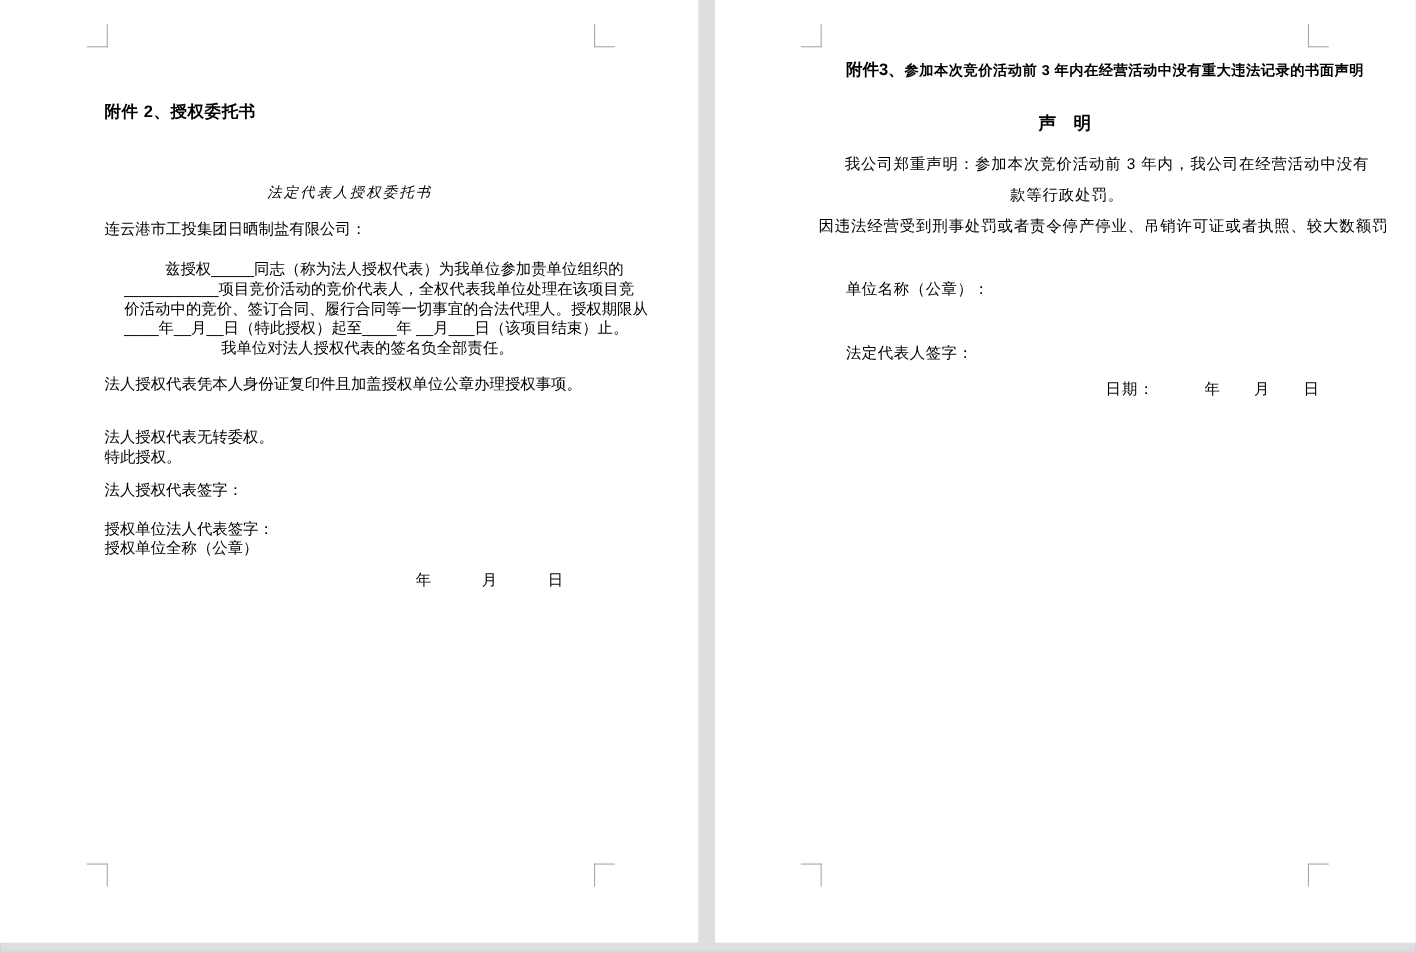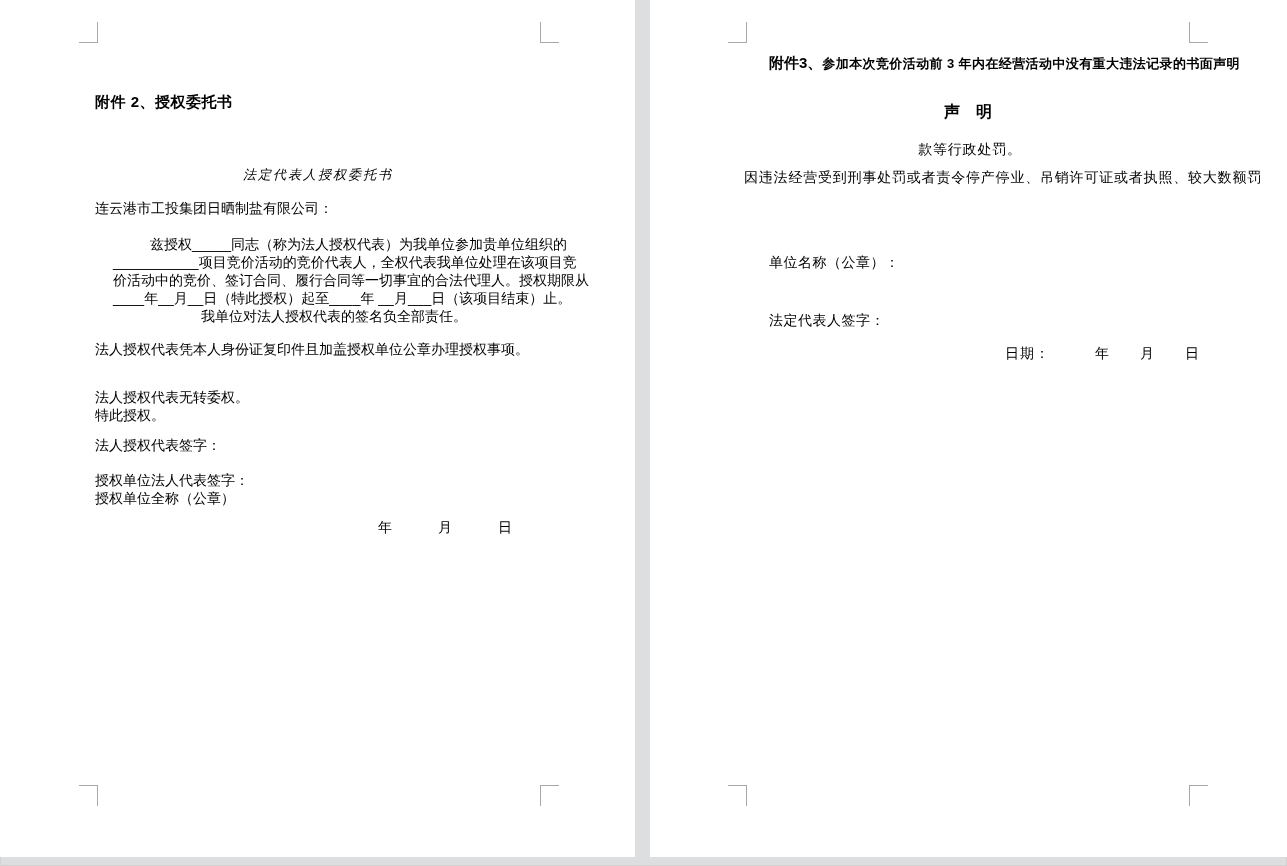--- a/index.html
+++ b/index.html
@@ -109,20 +109,21 @@
     <div class="cm cm-bl"></div>
     <div class="cm cm-br"></div>
 
     <div class="abs rp-attach">
       <span>附件3、</span><span class="rest">参加本次竞价活动前 3 年内在经营活动中没有重大违法记录的书面声明</span>
     </div>
 
     <div class="abs rp-title">声　明</div>
 
     <div class="abs rp-body">
+      <div class="line indent">我公司郑重声明：参加本次竞价活动前 3 年内，我公司在经营活动中没有</div>
       <div class="line">款等行政处罚。</div>
       <div class="line">因违法经营受到刑事处罚或者责令停产停业、吊销许可证或者执照、较大数额罚</div>
     </div>
 
     <div class="abs rp-unitname t14">单位名称（公章）：</div>
 
     <div class="abs rp-repsign t14">法定代表人签字：</div>
 
     <div class="abs rp-date t14">日期：　　　年　　月　　日</div>
   </div>

